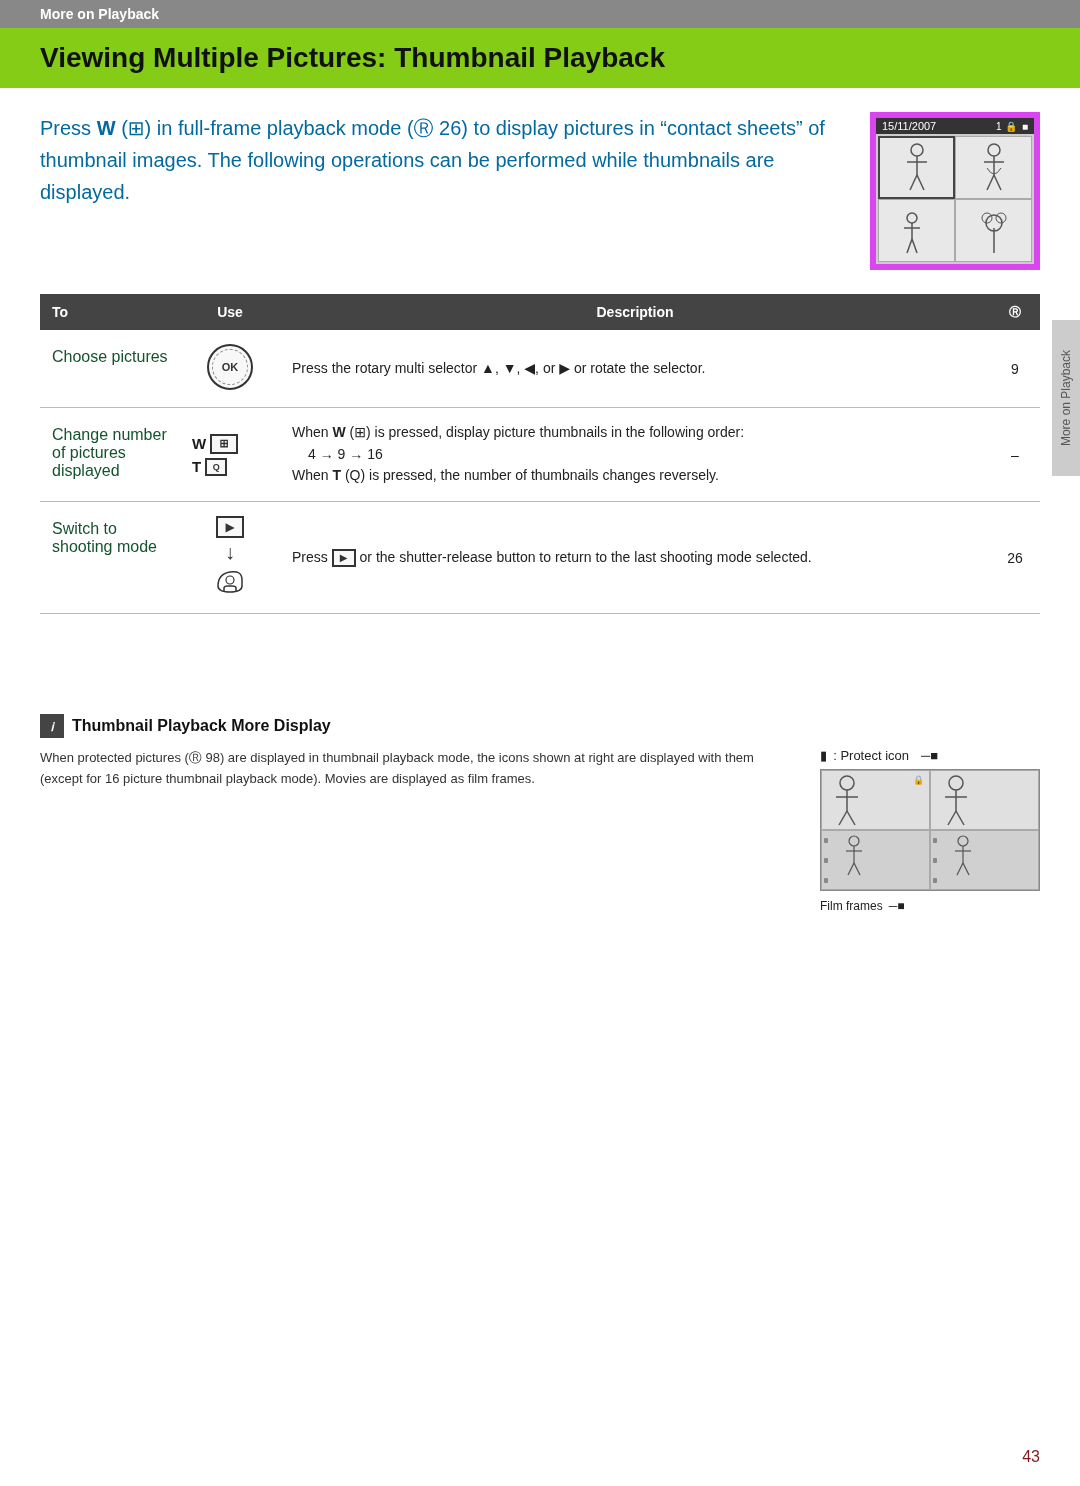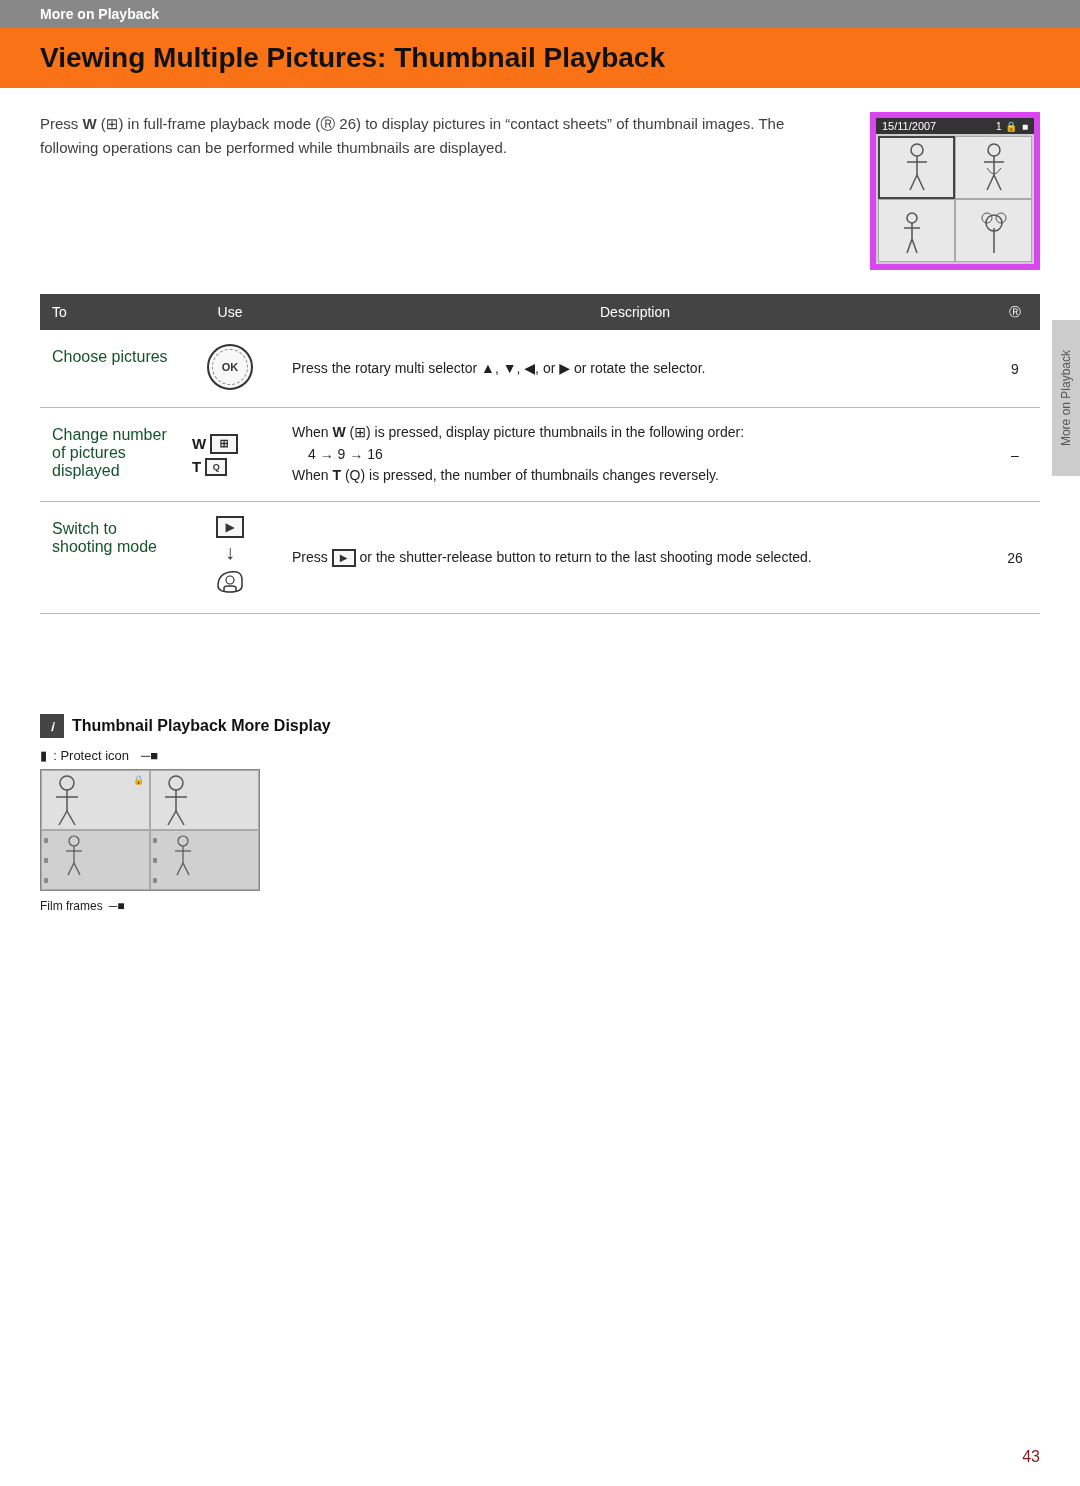--- a/index.html
+++ b/index.html
@@ -22,43 +22,43 @@
     }
     .top-bar-text {
       color: #ffffff;
       font-size: 14px;
       font-weight: bold;
       font-family: Arial, sans-serif;
     }
 
     
     .title-area {
-      background: #f97316;
+      background: #84cc16;
       padding: 14px 40px 14px 40px;
     }
     .page-title {
       font-size: 28px;
       font-weight: bold;
       font-family: Arial, sans-serif;
       color: #111111;
     }
 
     
     .main-content {
       padding: 24px 40px 24px 40px;
       display: flex;
       gap: 30px;
       align-items: flex-start;
     }
     .intro-text {
       flex: 1;
-      font-size: 15px;
+      font-size: 20px;
       line-height: 1.6;
       font-family: Arial, sans-serif;
-      color: #404040;
+      color: #0369a1;
     }
     .intro-text .bold { font-weight: bold; }
 
     
     .camera-preview {
       width: 170px;
       flex-shrink: 0;
       border: 6px solid #d946ef;
       background: #f0f0f0;
     }
@@ -109,21 +109,21 @@
       font-family: Arial, sans-serif;
       font-size: 14px;
     }
     thead tr {
       background: #444444;
       color: #ffffff;
     }
     thead th {
       padding: 8px 12px;
       text-align: left;
-      font-weight: normal;
+      font-weight: bold;
       font-size: 14px;
     }
     thead th.center { text-align: center; }
     thead th.right-col {
       width: 50px;
       text-align: center;
     }
     tbody tr {
       border-bottom: 1px solid #bbbbbb;
       vertical-align: middle;
@@ -614,20 +614,21 @@
   </div>
 
   <div class="bottom-section" style="margin-top: 60px;">
     <div class="note-header">
       <div class="note-icon">
           <em>ℹ</em>
         </div>
       <span class="note-title">Thumbnail Playback More Display</span>
     </div>
     <div class="bottom-content">
+      <div class="bottom-text">When protected pictures (Ⓡ 98) are displayed in thumbnail playback mode, the icons shown at right are displayed with them (except for 16 picture thumbnail playback mode). Movies are displayed as film frames.</div>
 
       <div class="bottom-image-area">
         <div class="protect-label">
           <span>▮</span>
           <span>: Protect icon</span>
           <span style="margin-left:6px;">─■</span>
         </div>
 
         <div class="bottom-camera-preview">
           <div class="bottom-camera-grid">

